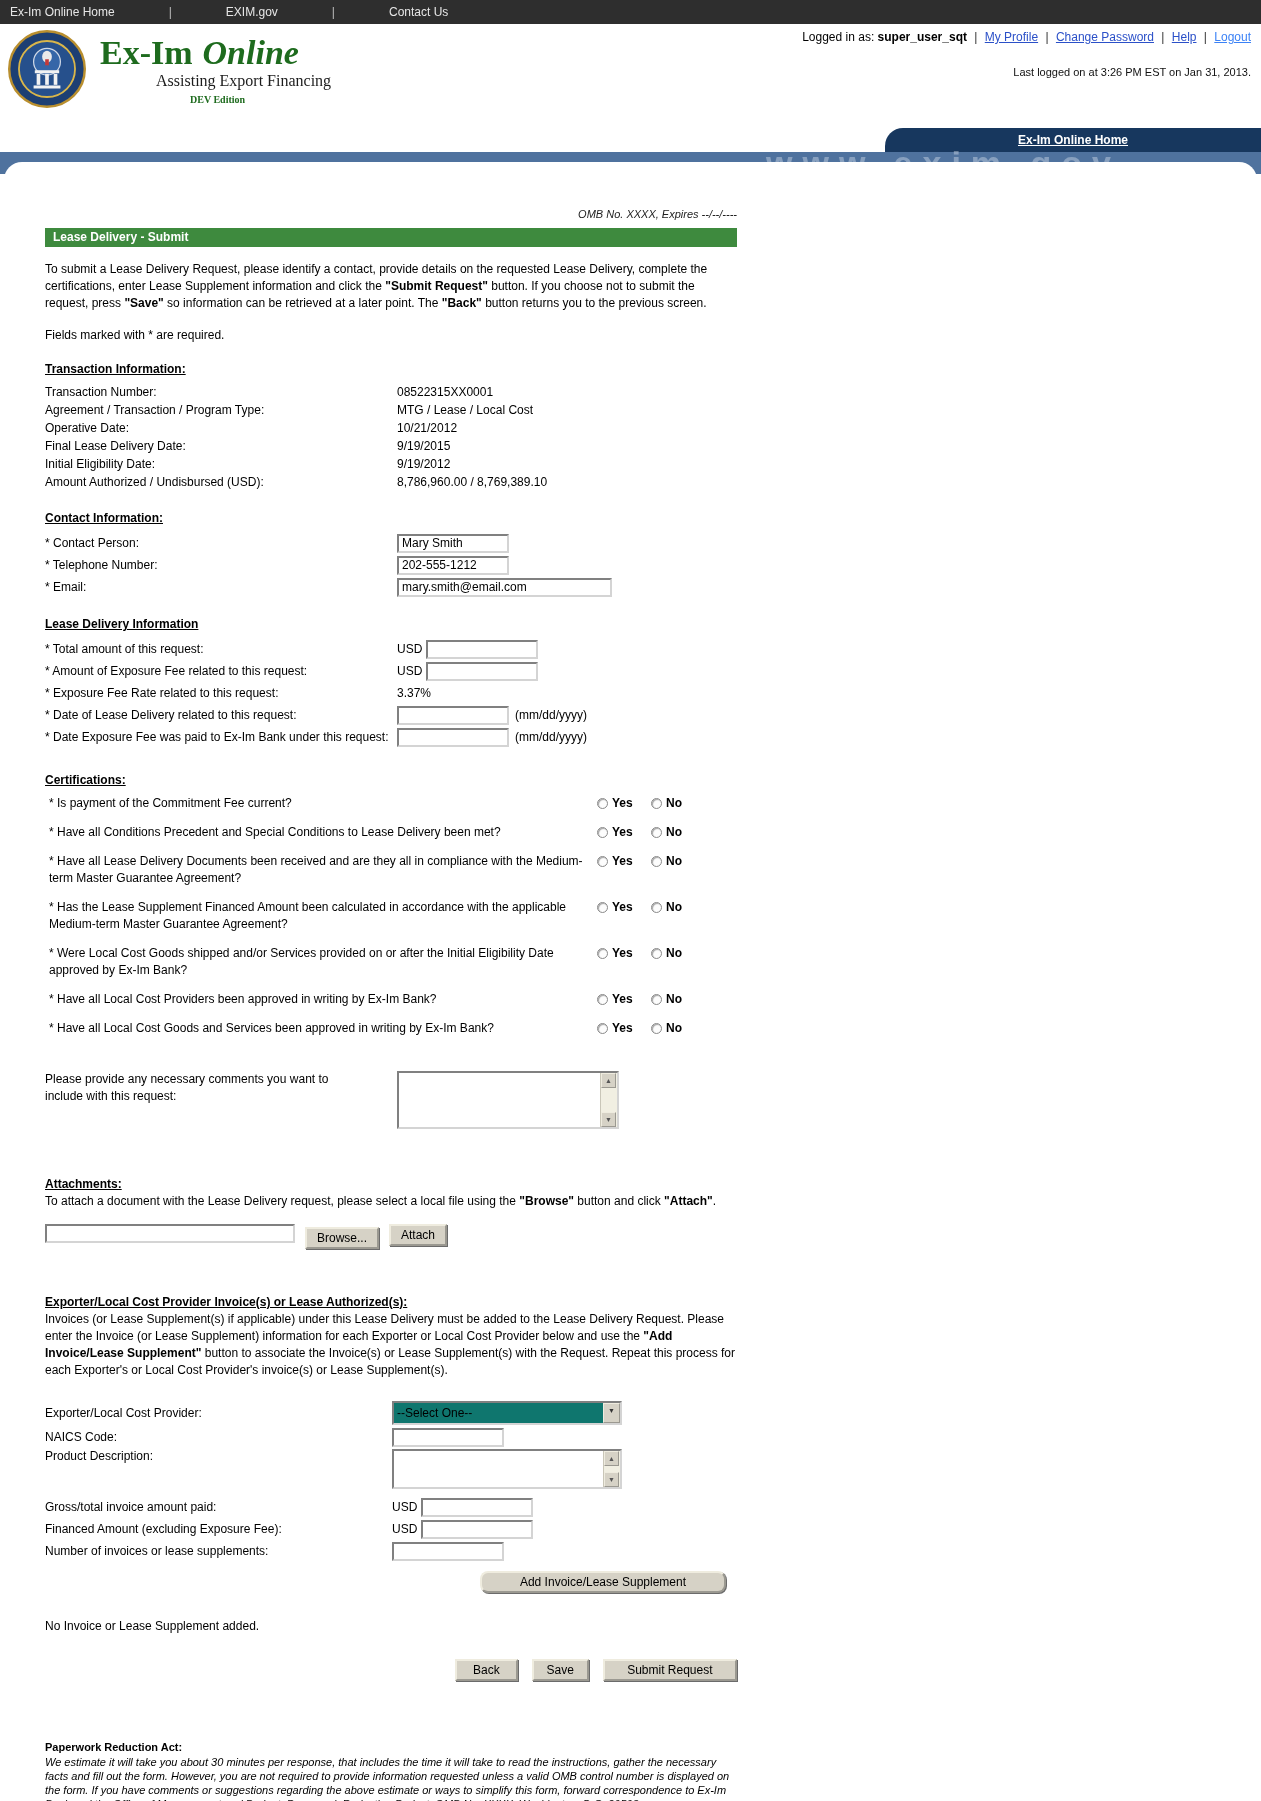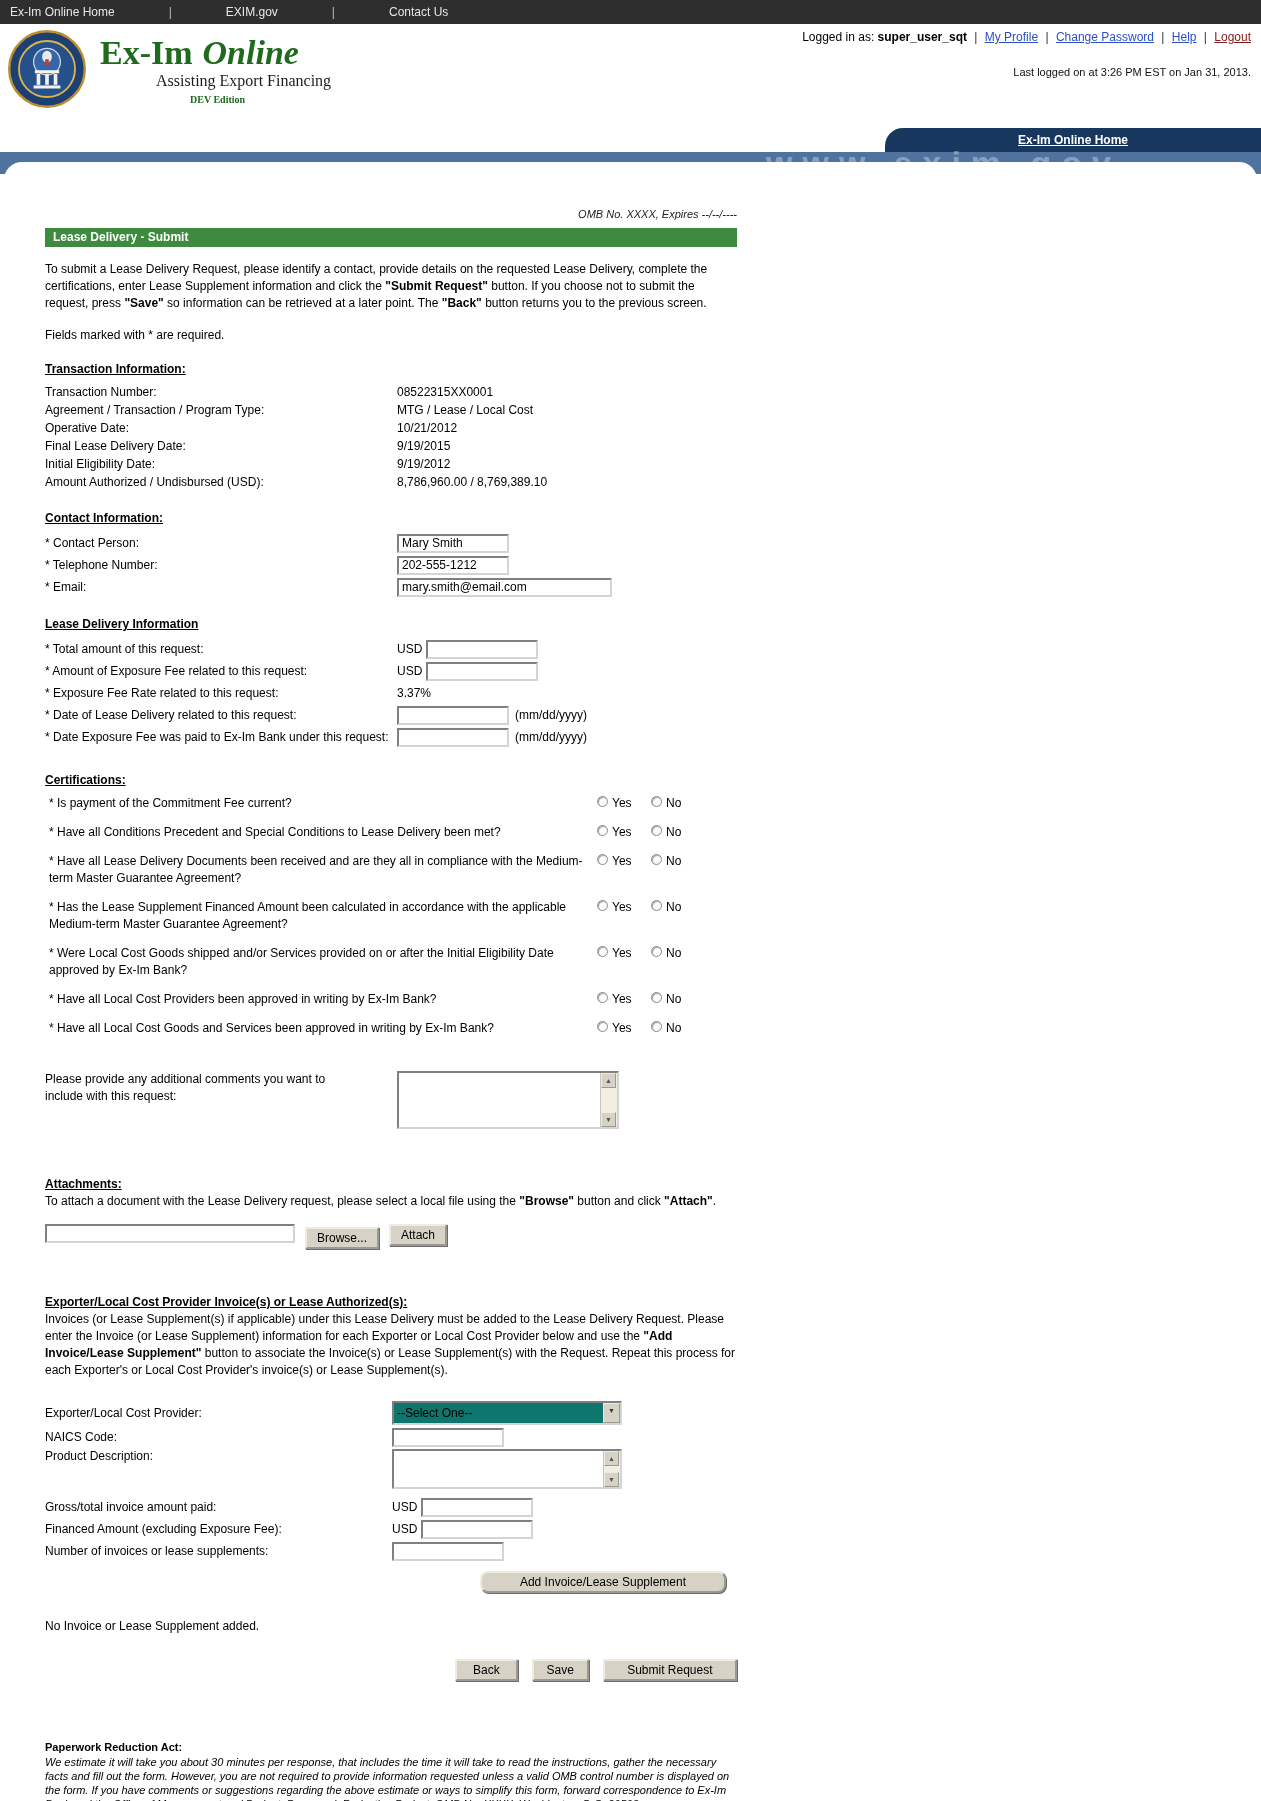--- a/index.html
+++ b/index.html
@@ -20,21 +20,21 @@
   .logo-line { font-family:"Liberation Serif", serif; font-weight:bold; font-size:34px; color:#1e6b1e; line-height:34px; }
   .logo-online { font-style:italic; margin-left:10px; }
   .logo-sub { font-family:"Liberation Serif", serif; font-size:16px; color:#1c1c1c; margin:2px 0 0 56px; }
   .logo-edition { font-family:"Liberation Serif", serif; font-weight:bold; font-size:10px; color:#1e6b1e; margin:4px 0 0 90px; }
 
   .login-bar { position:absolute; top:6px; right:10px; text-align:right; font-size:12px; }
   .login-line1 { white-space:nowrap; }
   .login-line1 .uname { font-weight:bold; }
   .lsep { color:#333; margin:0 4px; }
   .link { color:#2b50c8; text-decoration:underline; cursor:pointer; }
-  .link.green { color:#7f1d1d; }
+  .link.green { color:#3b82f6; }
   .last-logged { margin-top:22px; font-size:11px; color:#111; }
 
   
   .banner-wrap { position:relative; height:46px; background:#fff; }
   .home-tab { position:absolute; top:0; right:0; width:376px; height:26px; background:#17375e; border-radius:18px 0 0 0; color:#fff; text-align:center; padding-top:5px; font-size:12px; }
   .home-tab .tab-link { color:#fff; font-weight:bold; text-decoration:underline; cursor:pointer; }
   .banner { position:absolute; top:24px; left:0; right:0; height:22px; background:#4f729e; overflow:visible; }
   .banner-watermark { position:absolute; right:140px; top:-8px; font-weight:bold; font-size:34px; letter-spacing:10px; color:rgba(230,236,245,0.38); white-space:nowrap; }
 
   
@@ -59,21 +59,21 @@
   .frow { display:flex; align-items:center; margin-bottom:2px; min-height:20px; }
   .frow .flabel { width:352px; flex:0 0 352px; }
   .cur { margin-right:4px; }
   .hint { margin-left:6px; }
 
   .btn { background:#d6d2c6; border:2px outset #efecdf; box-shadow:1px 1px 0 #6b6b6b; font-family:"Liberation Sans",sans-serif; font-size:12px; padding:2px 10px; height:22px; cursor:pointer; }
 
   
   .cert-row { position:relative; margin-bottom:12px; }
   .cert-label { display:block; width:545px; line-height:17px; padding-left:4px; }
-  .yn { position:absolute; top:1px; display:flex; gap:4px; }
+  .yn { position:absolute; top:1px; display:flex; align-items:center; gap:4px;font-weight:bold; }
   .yn.yes { left:552px; }
   .yn.no { left:606px; }
   .radio { display:inline-block; width:11px; height:11px; border-radius:50%; background:#fdfdfd; border:1px solid #8a8a8a; box-shadow:inset 1px 1px 1px rgba(0,0,0,0.35); cursor:pointer; }
 
   
   .comments-row { display:flex; margin-top:34px; }
   .comments-label { width:352px; flex:0 0 352px; line-height:17px; padding-right:40px; }
   .ta-wrap { display:flex; border:2px inset #d4d4d4; background:#fff; }
   .ta-area { flex:1; border:none; outline:none; resize:none; font-family:"Liberation Sans",sans-serif; font-size:12px; padding:2px; background:#fff; }
   .vscroll { width:17px; background:#f1efe2; border-left:1px solid #c9c6b8; display:flex; flex-direction:column; justify-content:space-between; }
@@ -315,21 +315,21 @@
           <span class="radio"></span>
           <span>Yes</span>
         </span>
       <span class="yn no">
           <span class="radio"></span>
           <span>No</span>
         </span>
     </div>
 
     <div class="comments-row">
-      <span class="comments-label">Please provide any additional comments you want to include with this request:</span>
+      <span class="comments-label">Please provide any necessary comments you want to include with this request:</span>
       <div class="ta-wrap comments-box">
         <textarea class="ta-area" style=""></textarea>
         <div class="vscroll">
           <div class="sbtn">▲</div>
           <div class="sbtn">▼</div>
         </div>
       </div>
     </div>
 
     <div class="sec-head" style="margin-top:48px; margin-bottom:2px;">Attachments:</div>

